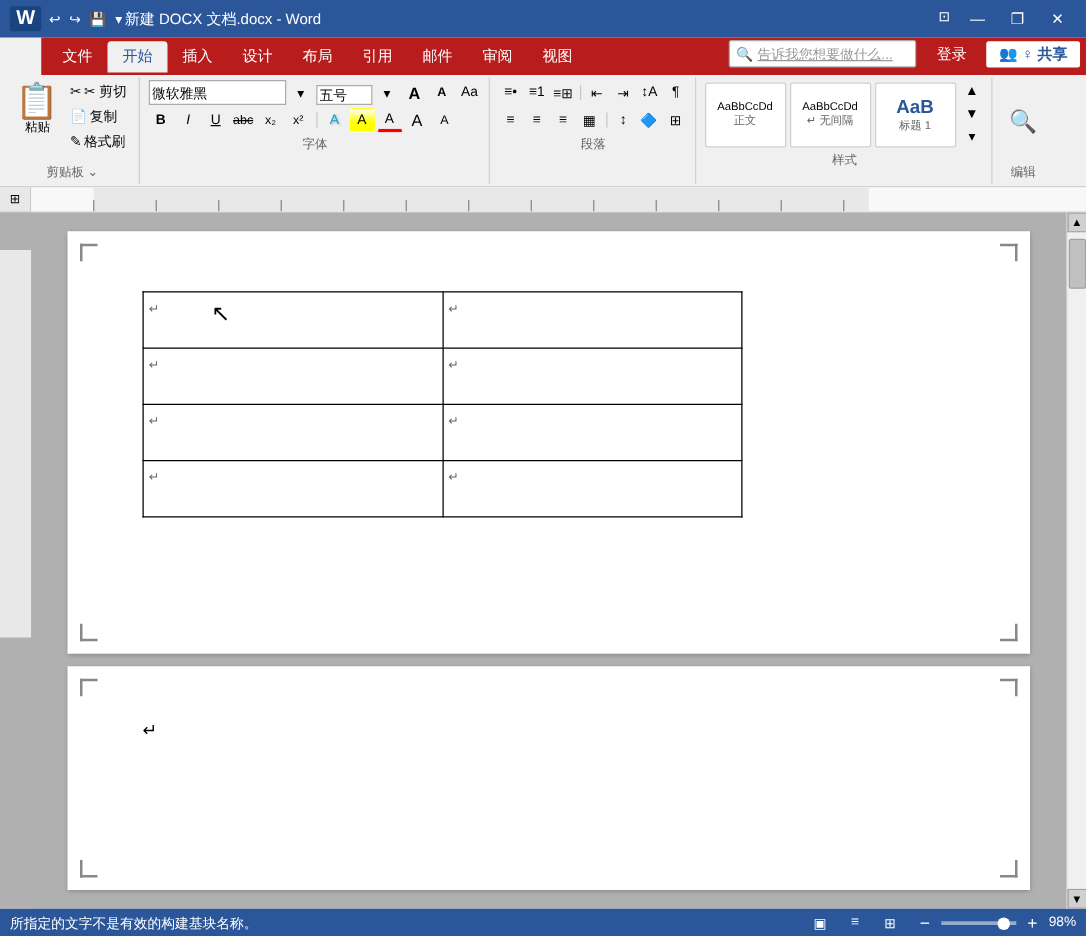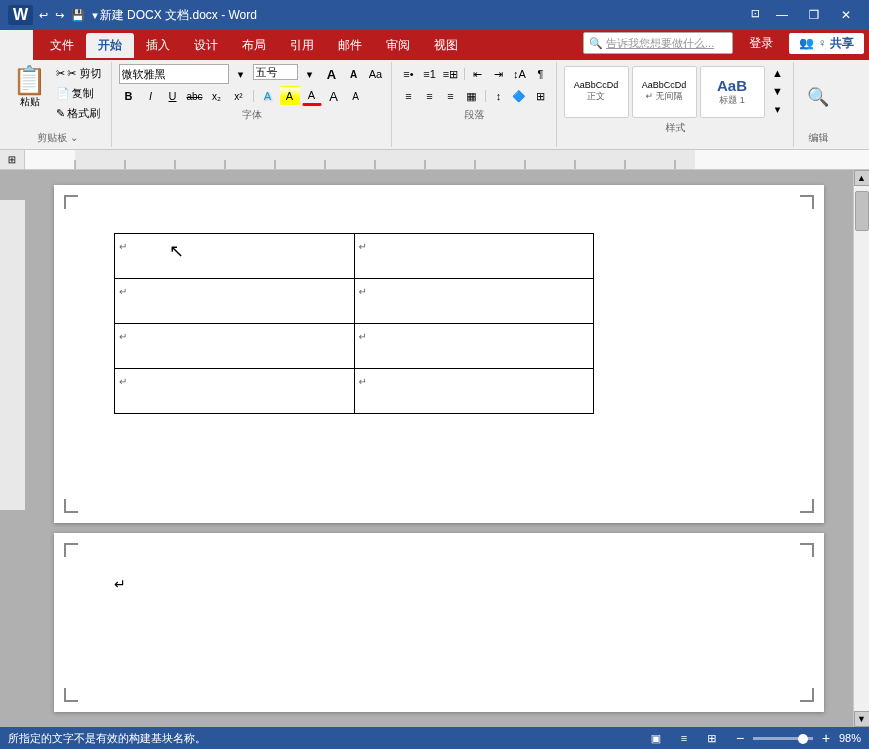--- a/index.html
+++ b/index.html
@@ -33,21 +33,21 @@
       padding: 4px 12px;
       font-size: 12px;
       color: white;
       cursor: pointer;
       border-radius: 3px 3px 0 0;
       position: relative;
     }
     .ribbon-tab.active {
       background: #f0f0f0;
       color: #2b579a;
-      font-weight: bold;
+      font-weight: normal;
     }
     .login-btn { background: transparent; border: none; color: white; cursor: pointer; font-size: 12px; padding: 2px 8px; }
     .share-btn { background: white; border: none; color: #2b579a; cursor: pointer; font-size: 12px; padding: 2px 10px; border-radius: 2px; font-weight: bold; }
 
     
     .ribbon {
       background: #f0f0f0;
       border-bottom: 1px solid #c8c8c8;
       display: flex;
       align-items: stretch;
@@ -77,21 +77,21 @@
     .paste-label { font-size: 10px; }
     .clipboard-small { display: flex; flex-direction: column; gap: 1px; justify-content: center; }
     .small-btn {
       display: flex; align-items: center; gap: 2px;
       cursor: pointer; padding: 1px 3px;
       border: 1px solid transparent; border-radius: 2px; font-size: 11px;
       white-space: nowrap;
     }
 
     
-    .font-row { display: flex; align-items: flex-start; gap: 2px; flex-wrap: nowrap; }
+    .font-row { display: flex; align-items: flex-end; gap: 2px; flex-wrap: nowrap; }
     .font-name-select {
       width: 110px; height: 20px; font-size: 11px;
       border: 1px solid #ababab; background: white; padding: 0 2px;
     }
     .font-size-select {
       width: 45px; height: 16px; font-size: 11px;
       border: 1px solid #ababab; background: white; padding: 0 2px;
     }
     .icon-btn {
       width: 20px; height: 20px;

